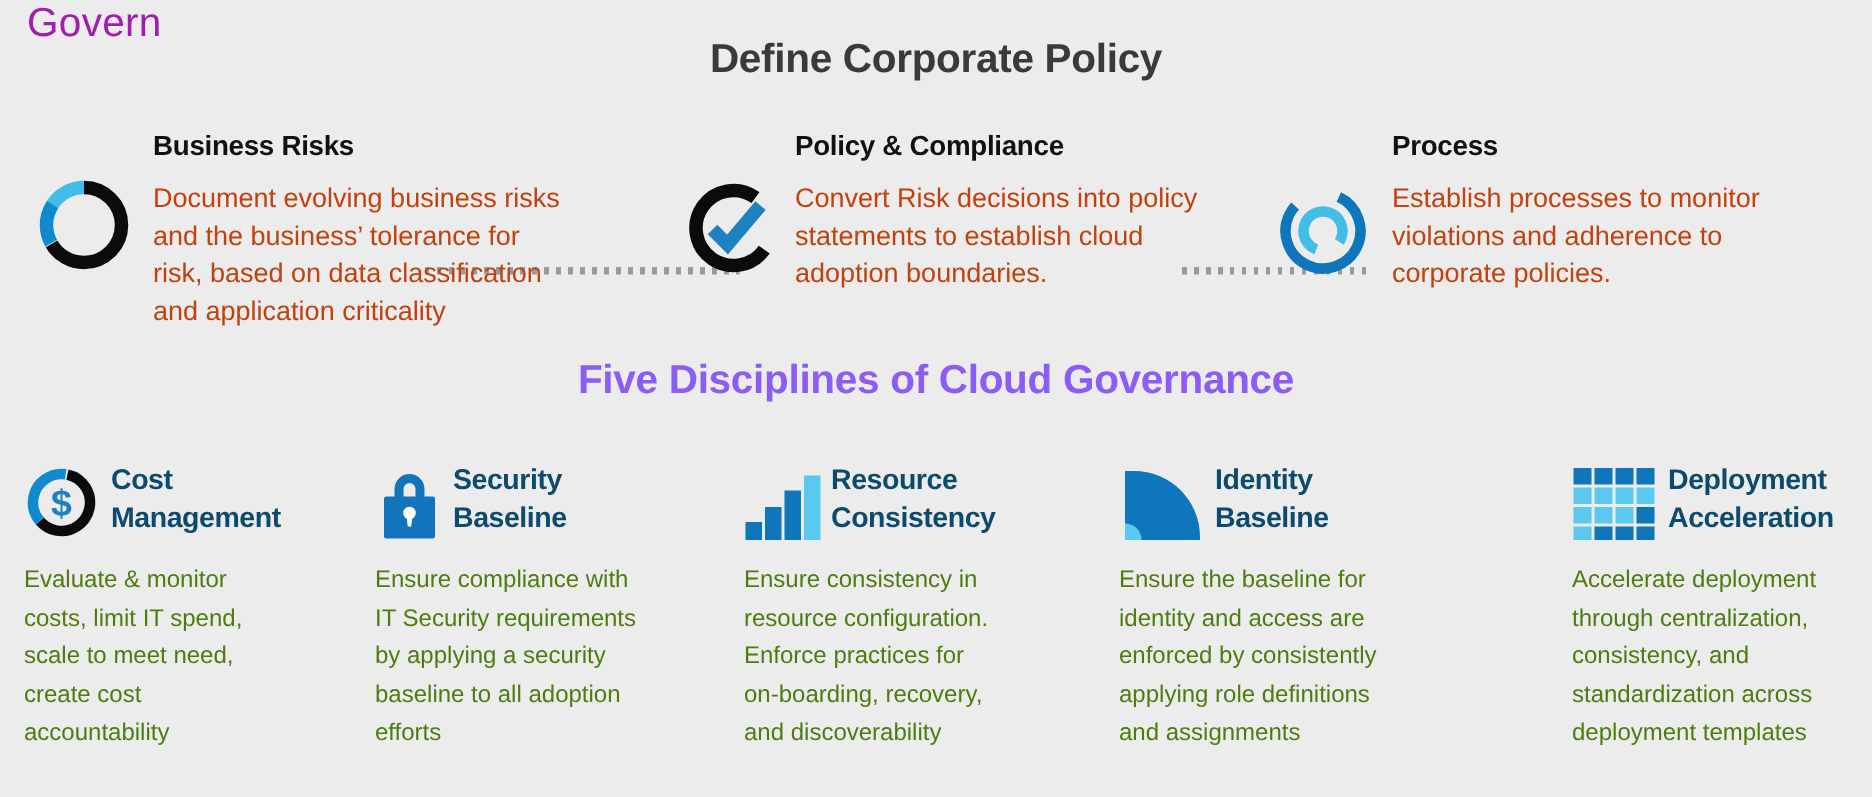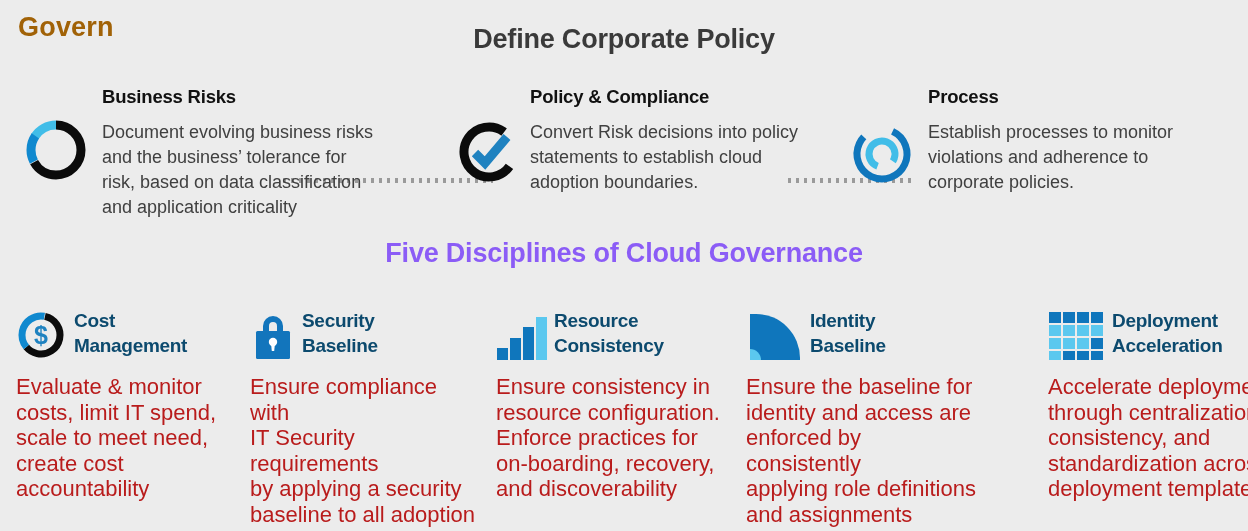--- a/index.html
+++ b/index.html
@@ -13,24 +13,24 @@
     font-family: "Liberation Sans", sans-serif;
     color: #1a1a1a;
     overflow: hidden;
     position: relative;
   }
 
   
   #govern-label {
     position: absolute;
     left: 18px;
-    top: 12px;
+    top: 0;
     font-size: 27px;
-    font-weight: 700;
-    color: #a16207;
+    font-weight: 400;
+    color: #a21caf;
     letter-spacing: .2px;
   }
 
   #define-policy-heading {
     position: absolute;
     left: 0;
     top: 24px;
     width: 1248px;
     text-align: center;
     font-size: 27px;
@@ -67,21 +67,21 @@
   .gov-icon {
     position: absolute;
     left: 0;
     top: 2px;
     width: 68px;
     height: 68px;
   }
   .gov-desc {
     font-size: 18px;
     line-height: 25px;
-    color: #404040;
+    color: #c2410c;
     white-space: pre-line;
   }
 
   
   .dotline {
     position: absolute;
     top: 90px;
     height: 5px;
     background-image: repeating-linear-gradient(to right,
         #9a9a9a 0px, #9a9a9a 3px, transparent 3px, transparent 8px);
@@ -125,23 +125,23 @@
   .disc-title {
     font-size: 19px;
     font-weight: 700;
     line-height: 25px;
     color: #0c4a6e;
     letter-spacing: -.3px;
     white-space: pre-line;
   }
   .disc-desc {
     clear: both;
-    font-size: 22px;
+    font-size: 16px;
     line-height: 25.5px;
-    color: #b91c1c;
+    color: #4d7c0f;
     white-space: pre-line;
     padding-top: 6px;
   }
 </style>
 </head>
 <body>
 
 <div id="govern-label">Govern</div>
 <div id="define-policy-heading">Define Corporate Policy</div>
 

